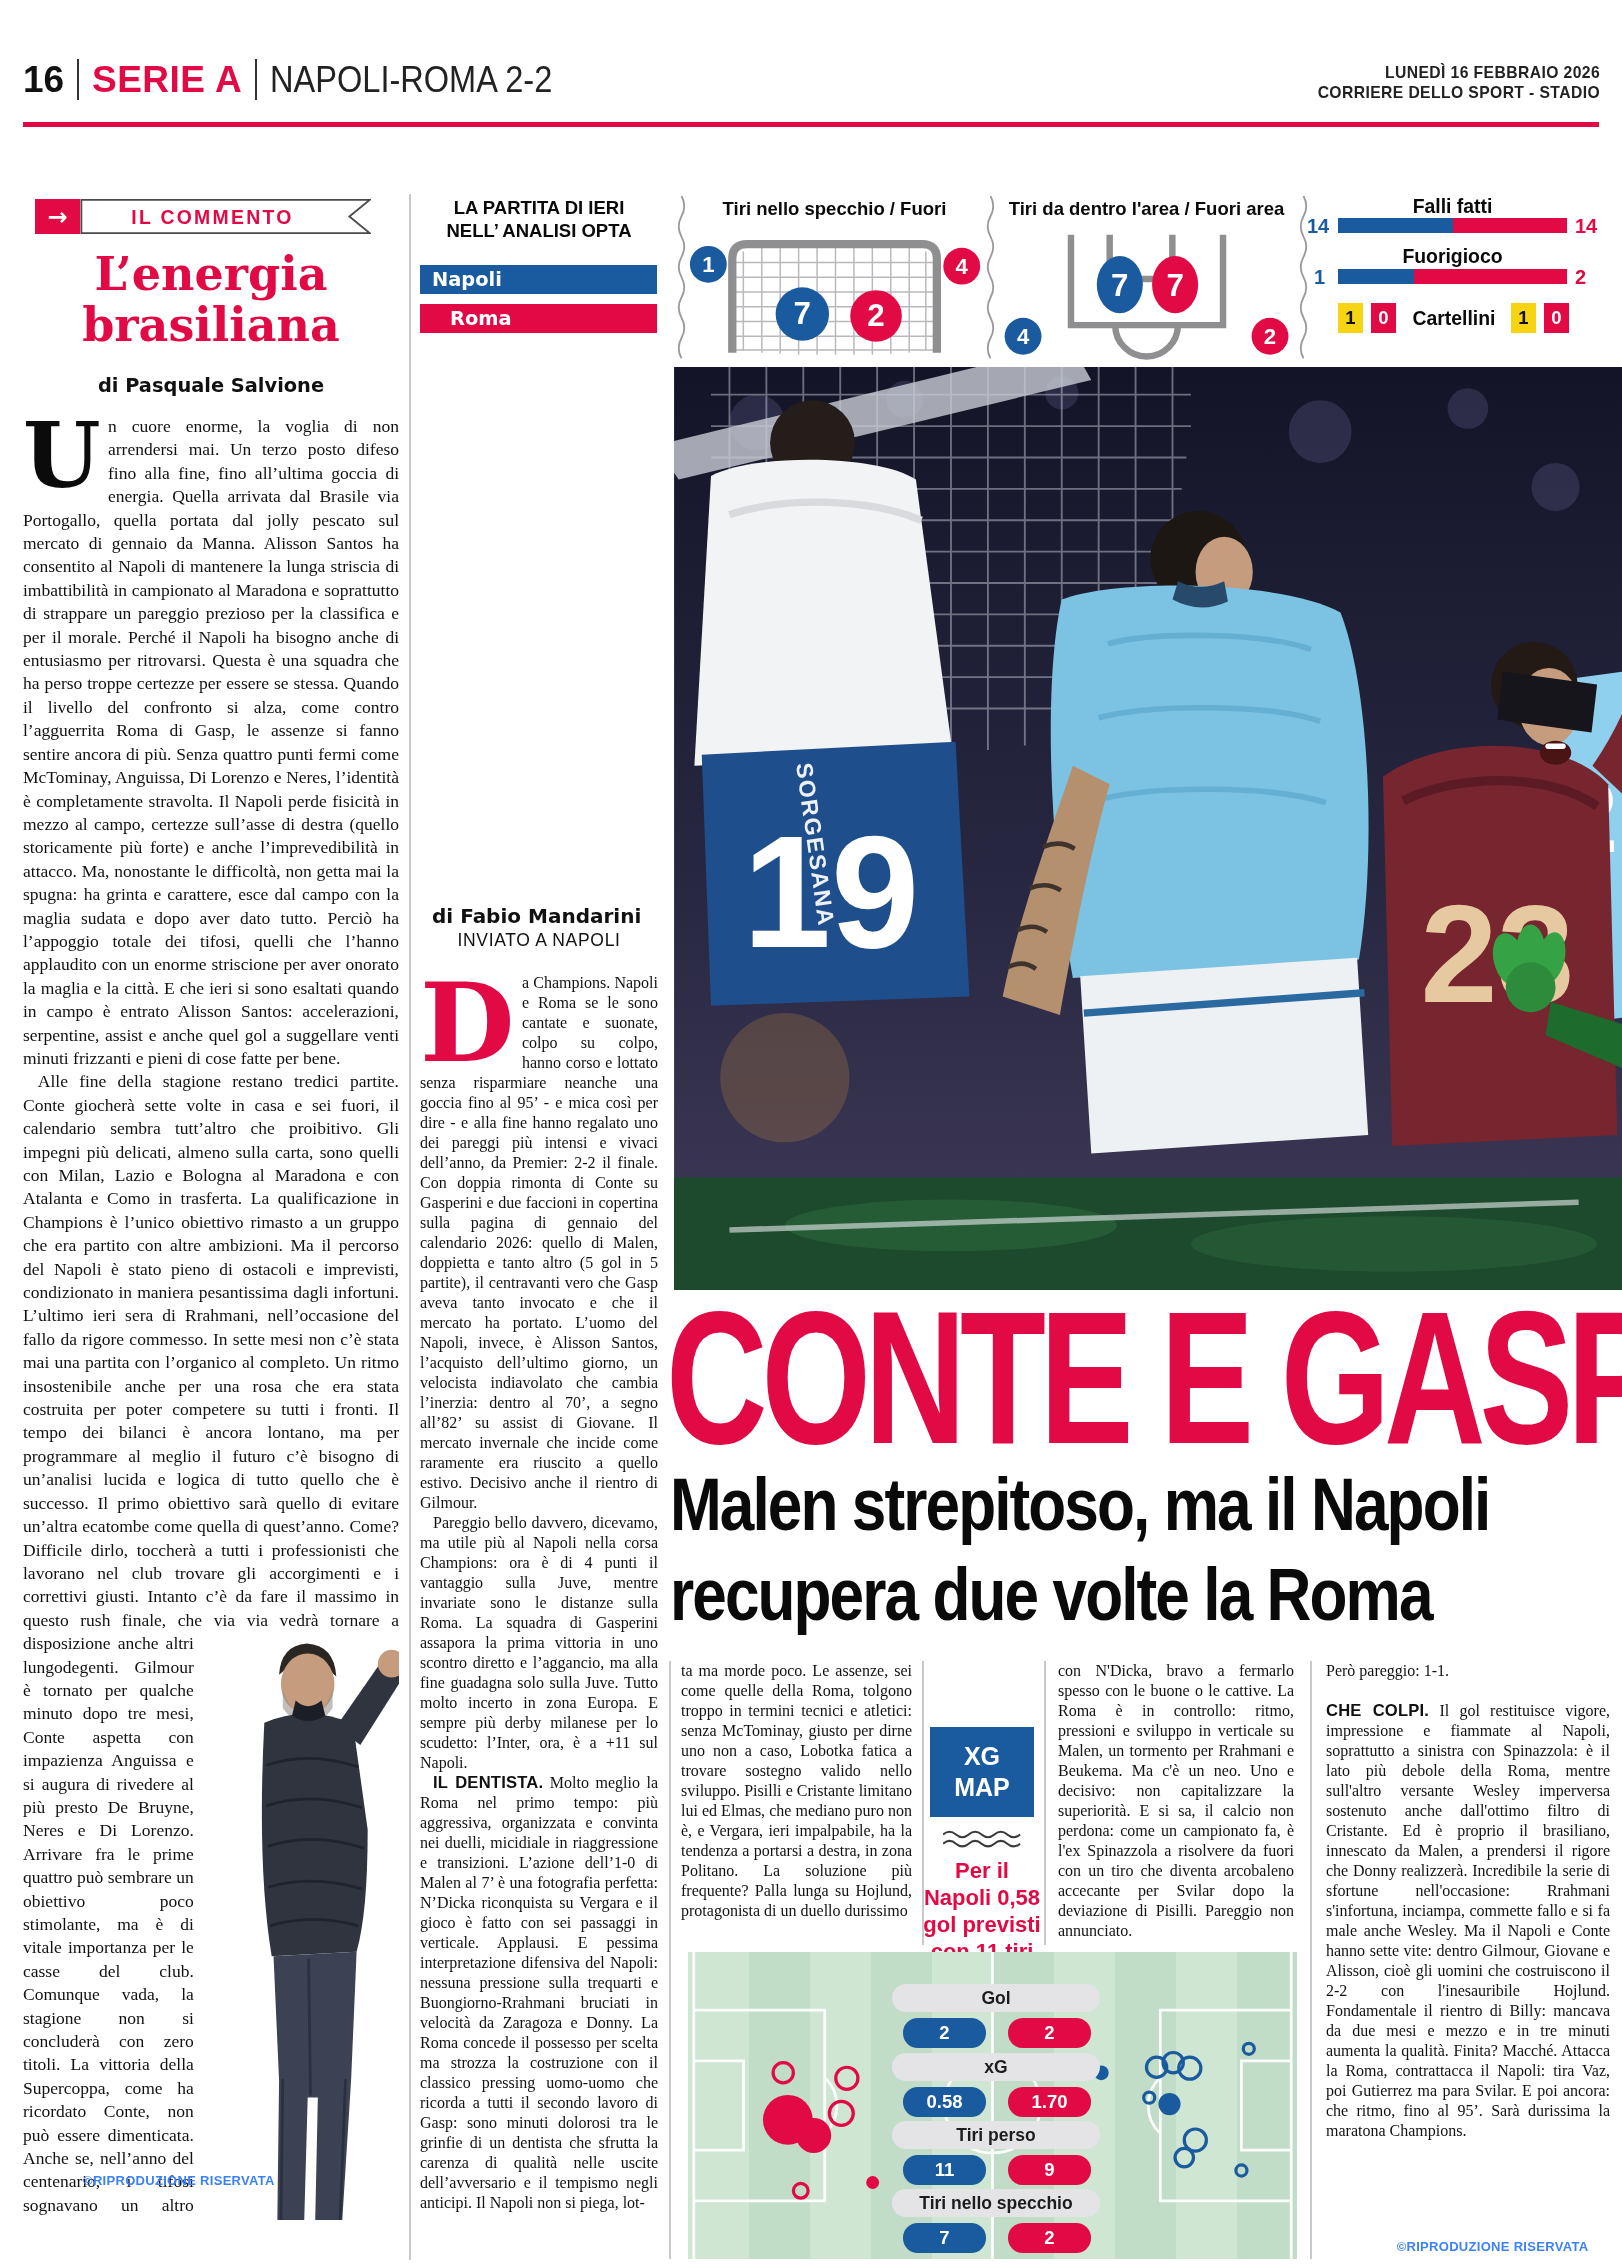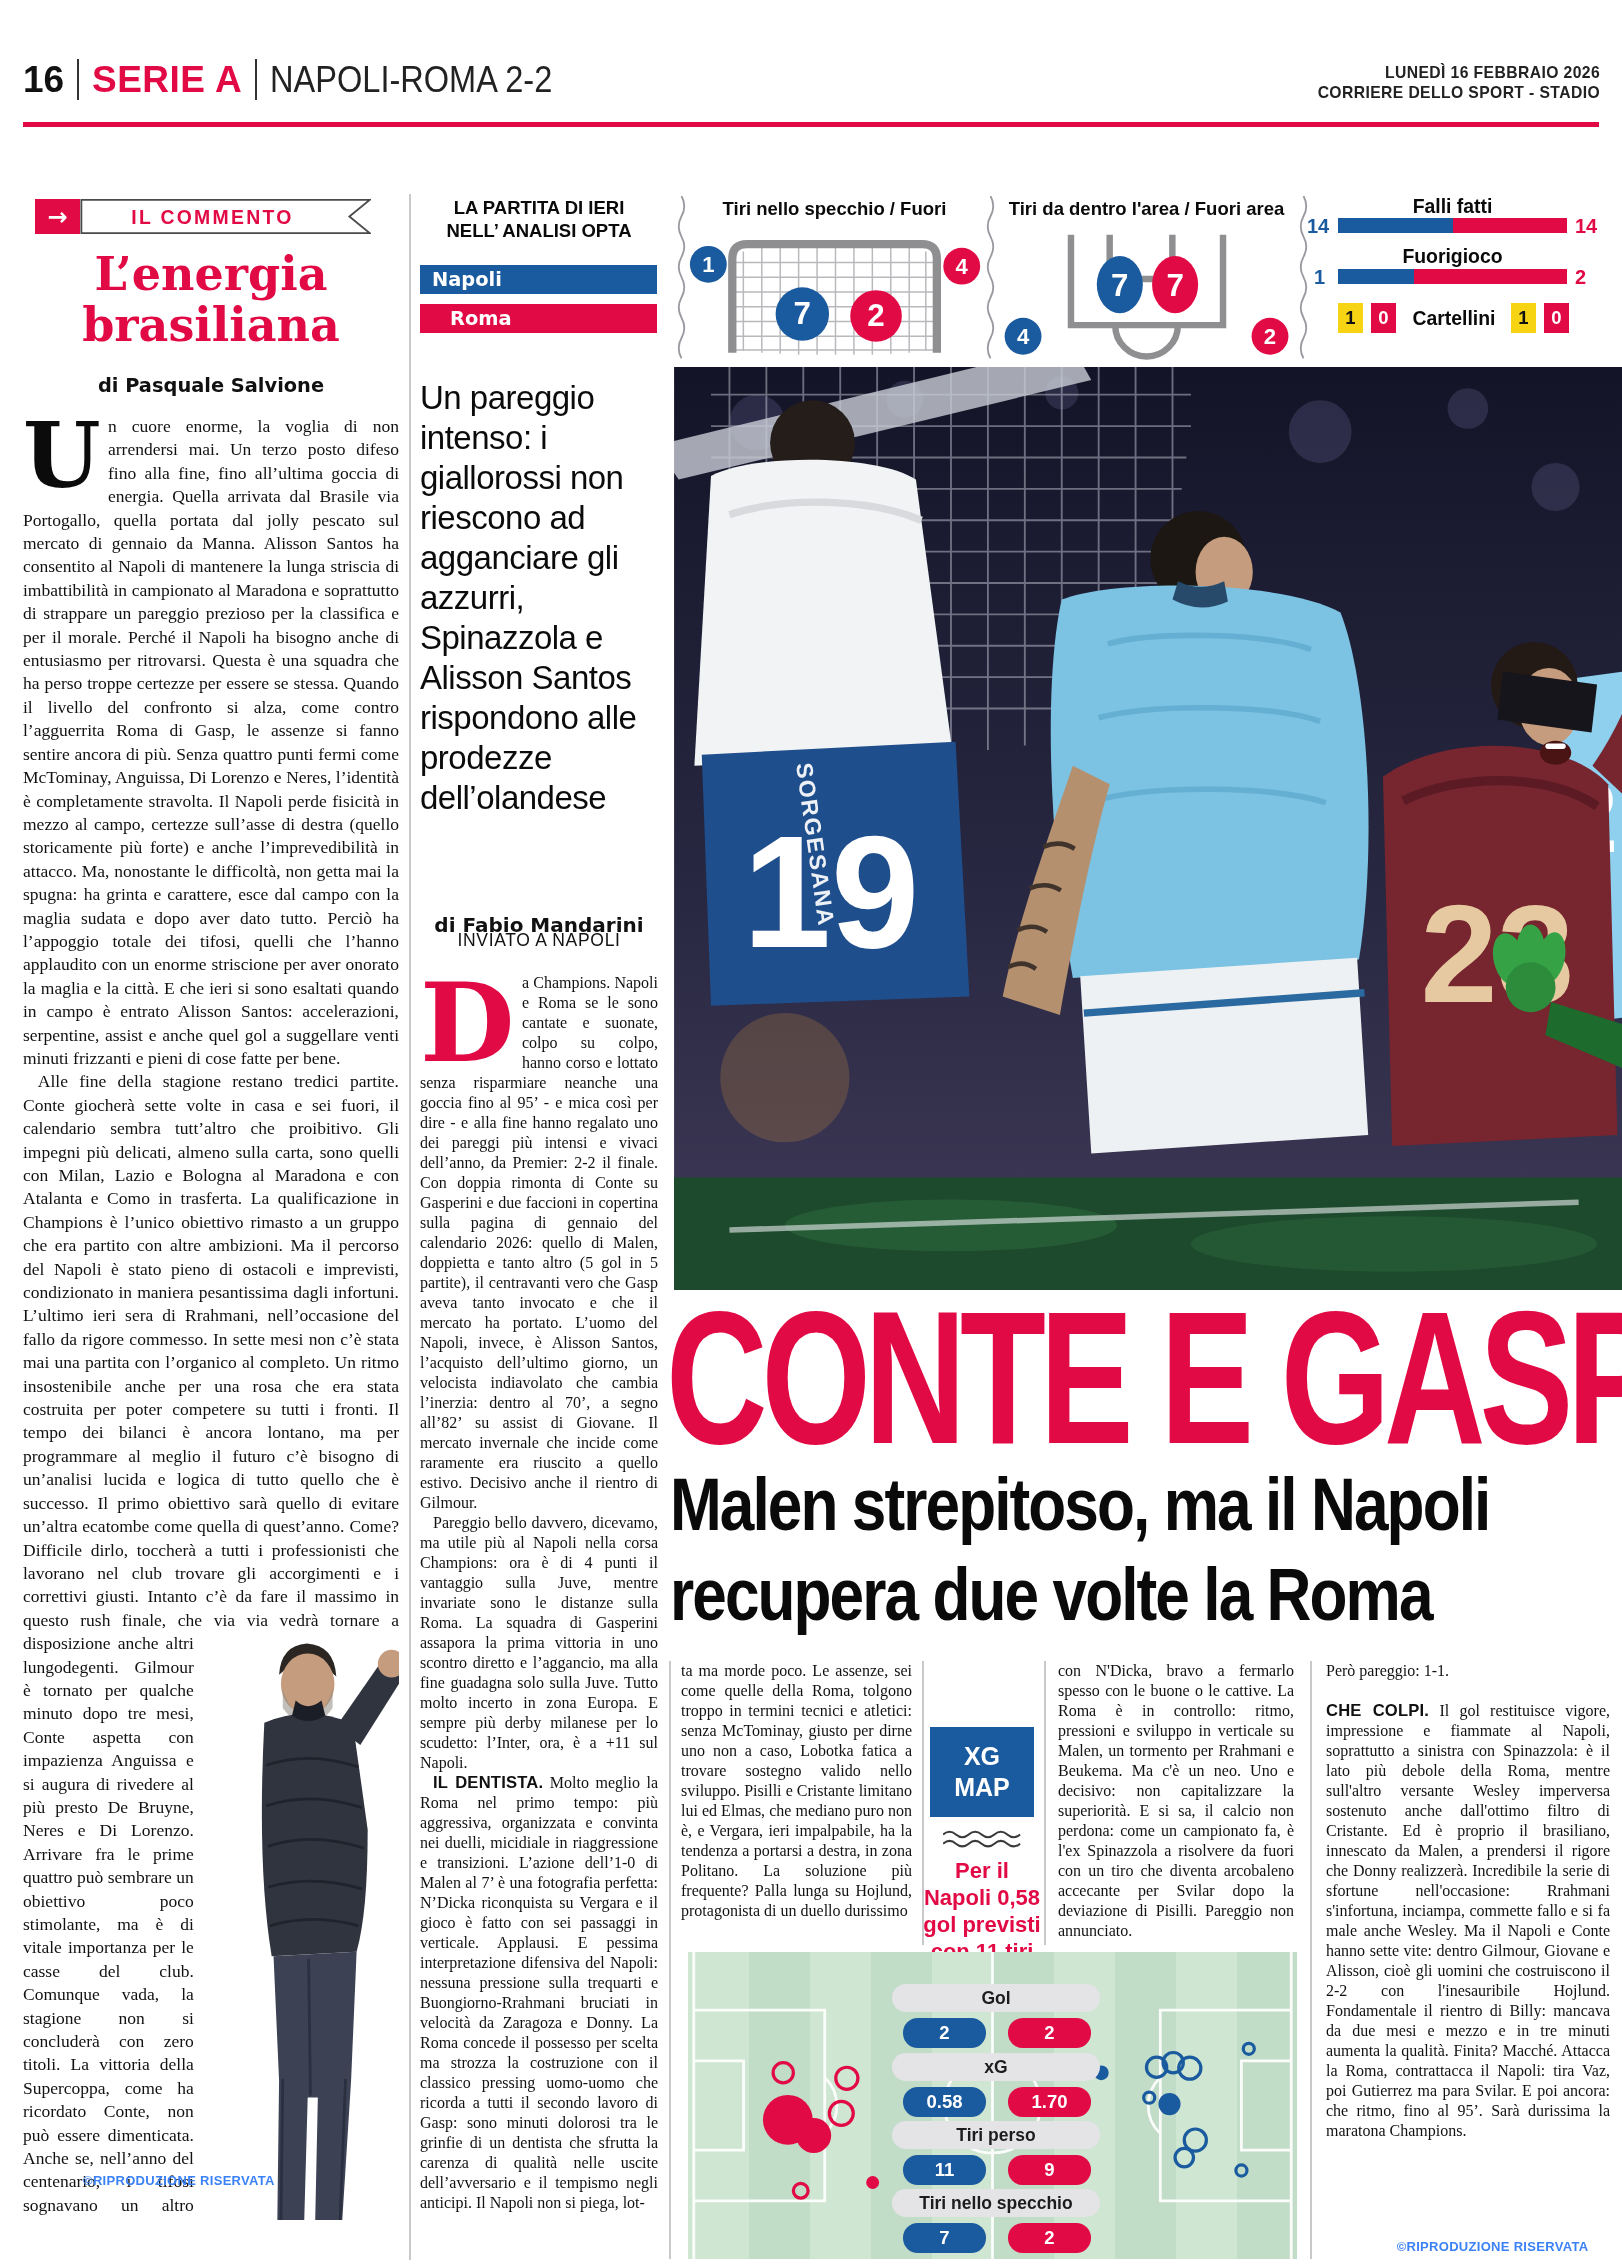--- a/index.html
+++ b/index.html
@@ -25,21 +25,21 @@
   .c-body{left:23px;top:415px;width:376px;height:1805px;overflow:hidden;font-size:17.5px;line-height:23.4px;text-align:justify;}
   .c-body p{margin:0;}
   .c-body p + p{text-indent:14.8px;}
   .dropcap-u{float:left;font:700 89px/70px "DejaVu Serif",serif;margin:5.5px 7.4px 0 0;color:#0b0b0b;}
   .conte-float{float:right;width:196px;height:635px;margin:3.7px 0 0 9.2px;}
   .copyright{font:700 13px/14.8px "Liberation Sans",sans-serif;color:#3b82f6;letter-spacing:0.3px;}
   
   .opta-title{left:420px;top:196px;width:238px;text-align:center;font:700 18.5px/23px "Liberation Sans",sans-serif;color:#0a0a0a;}
   .legend-bar{left:420px;width:237px;height:29px;color:#fff;font:700 19.4px/29px "DejaVu Sans",sans-serif;padding-left:12px;box-sizing:border-box;}
   .deck{left:420px;top:378px;width:245px;font:400 33px/40px "Liberation Sans",sans-serif;color:#0b0b0b;letter-spacing:-0.5px;}
-  .f-byline1{left:420px;top:904px;width:238px;text-align:center;font:700 20px/24px "DejaVu Sans",sans-serif;margin-top:9px;}
+  .f-byline1{left:432px;top:904px;width:238px;text-align:left;font:700 20px/24px "DejaVu Sans",sans-serif;}
   .f-byline2{left:420px;top:930px;width:238px;text-align:center;font:400 17.5px/20px "Liberation Sans",sans-serif;letter-spacing:0.7px;}
   .f-body{left:420px;top:973px;width:238px;height:1287px;overflow:hidden;font-size:16px;line-height:20px;text-align:justify;}
   .f-body p{margin:0;}
   .f-body p + p{text-indent:13px;}
   .dropcap-d{float:left;font:700 109px/87px "DejaVu Serif",serif;color:var(--red);margin:7.4px 7.4px 0 0;}
   .lead-in{font:700 16.6px/19.4px "Liberation Sans",sans-serif;letter-spacing:0.2px;}
   .bcol{font-size:16px;line-height:20px;text-align:justify;overflow:hidden;}
   .bcol p{margin:0;}
   
   .g-title{font:700 18.5px/22px "Liberation Sans",sans-serif;text-align:center;color:#0a0a0a;}
@@ -117,21 +117,20 @@
   </div>
   <div class="abs copyright" style="left:83px;top:2174px;">©RIPRODUZIONE RISERVATA</div>
 
   <div class="abs opta-title">
     <div>LA PARTITA DI IERI</div>
     <div>NELL’ ANALISI OPTA</div>
   </div>
   <div class="abs legend-bar" style="top:265px;background:var(--blue);">Napoli</div>
   <div class="abs legend-bar" style="top:304px;background:var(--red);padding-left:30px;">Roma</div>
 
-  <div class="abs deck">Un pareggio intenso: i giallorossi non riescono ad agganciare gli azzurri, Spinazzola e Alisson Santos rispondono alle prodezze dell’olandese</div>
   <div class="abs f-byline1">di Fabio Mandarini</div>
   <div class="abs f-byline2">INVIATO A NAPOLI</div>
 
   <div class="abs f-body">
     <p><span class="dropcap-d">D</span><span>a Champions. Napoli e Roma se le sono cantate e suonate, colpo su colpo, hanno corso e lottato senza risparmiare neanche una goccia fino al 95’ - e mica così per dire - e alla fine hanno regalato uno dei pareggi più intensi e vivaci dell’anno, da Premier: 2-2 il finale. Con doppia rimonta di Conte su Gasperini e due faccioni in copertina sulla pagina di gennaio del calendario 2026: quello di Malen, doppietta e tanto altro (5 gol in 5 partite), il centravanti vero che Gasp aveva tanto invocato e che il mercato ha portato. L’uomo del Napoli, invece, è Alisson Santos, l’acquisto dell’ultimo giorno, un velocista indiavolato che cambia l’inerzia: dentro al 70’, a segno all’82’ su assist di Giovane. Il mercato invernale che incide come raramente era riuscito a quello estivo. Decisivo anche il rientro di Gilmour.</span></p>
     <p>Pareggio bello davvero, dicevamo, ma utile più al Napoli nella corsa Champions: ora è di 4 punti il vantaggio sulla Juve, mentre invariate sono le distanze sulla Roma. La squadra di Gasperini assapora la prima vittoria in uno scontro diretto e l’aggancio, ma alla fine guadagna solo sulla Juve. Tutto molto incerto in zona Europa. E sempre più derby milanese per lo scudetto: l’Inter, ora, è a +11 sul Napoli.</p>
     <p><b class="lead-in">IL DENTISTA.</b> <span>Molto meglio la Roma nel primo tempo: più aggressiva, organizzata e convinta nei duelli, micidiale in riaggressione e transizioni. L’azione dell’1-0 di Malen al 7’ è una fotografia perfetta: N’Dicka riconquista su Vergara e il gioco è fatto con sei passaggi in verticale. Applausi. E pessima interpretazione difensiva del Napoli: nessuna pressione sulla trequarti e Buongiorno-Rrahmani bruciati in velocità da Zaragoza e Donny. La Roma concede il possesso per scelta ma strozza la costruzione con il classico pressing uomo-uomo che ricorda a tutti il secondo lavoro di Gasp: sono minuti dolorosi tra le grinfie di un dentista che sfrutta la carenza di qualità nelle uscite dell’avversario e il tempismo negli anticipi. Il Napoli non si piega, lot-</span></p>
   </div>
 
   <svg class="abs" style="left:675px;top:196px;" width="13" height="166" viewBox="0 0 14 180">

